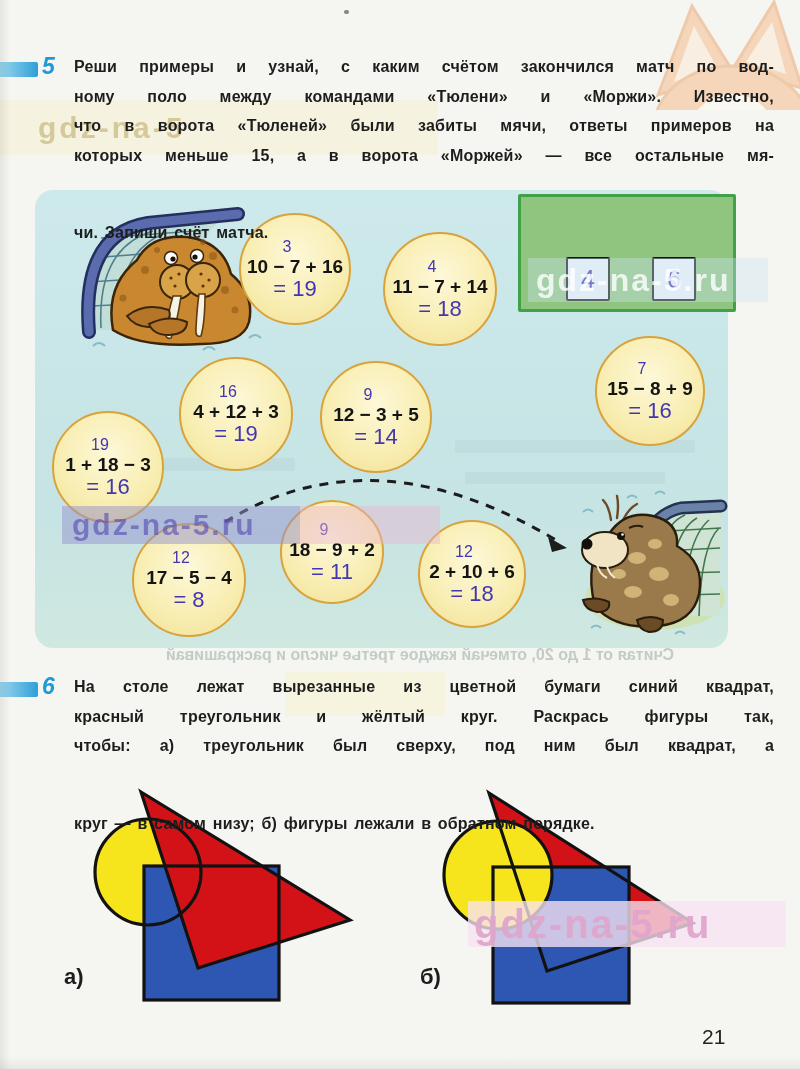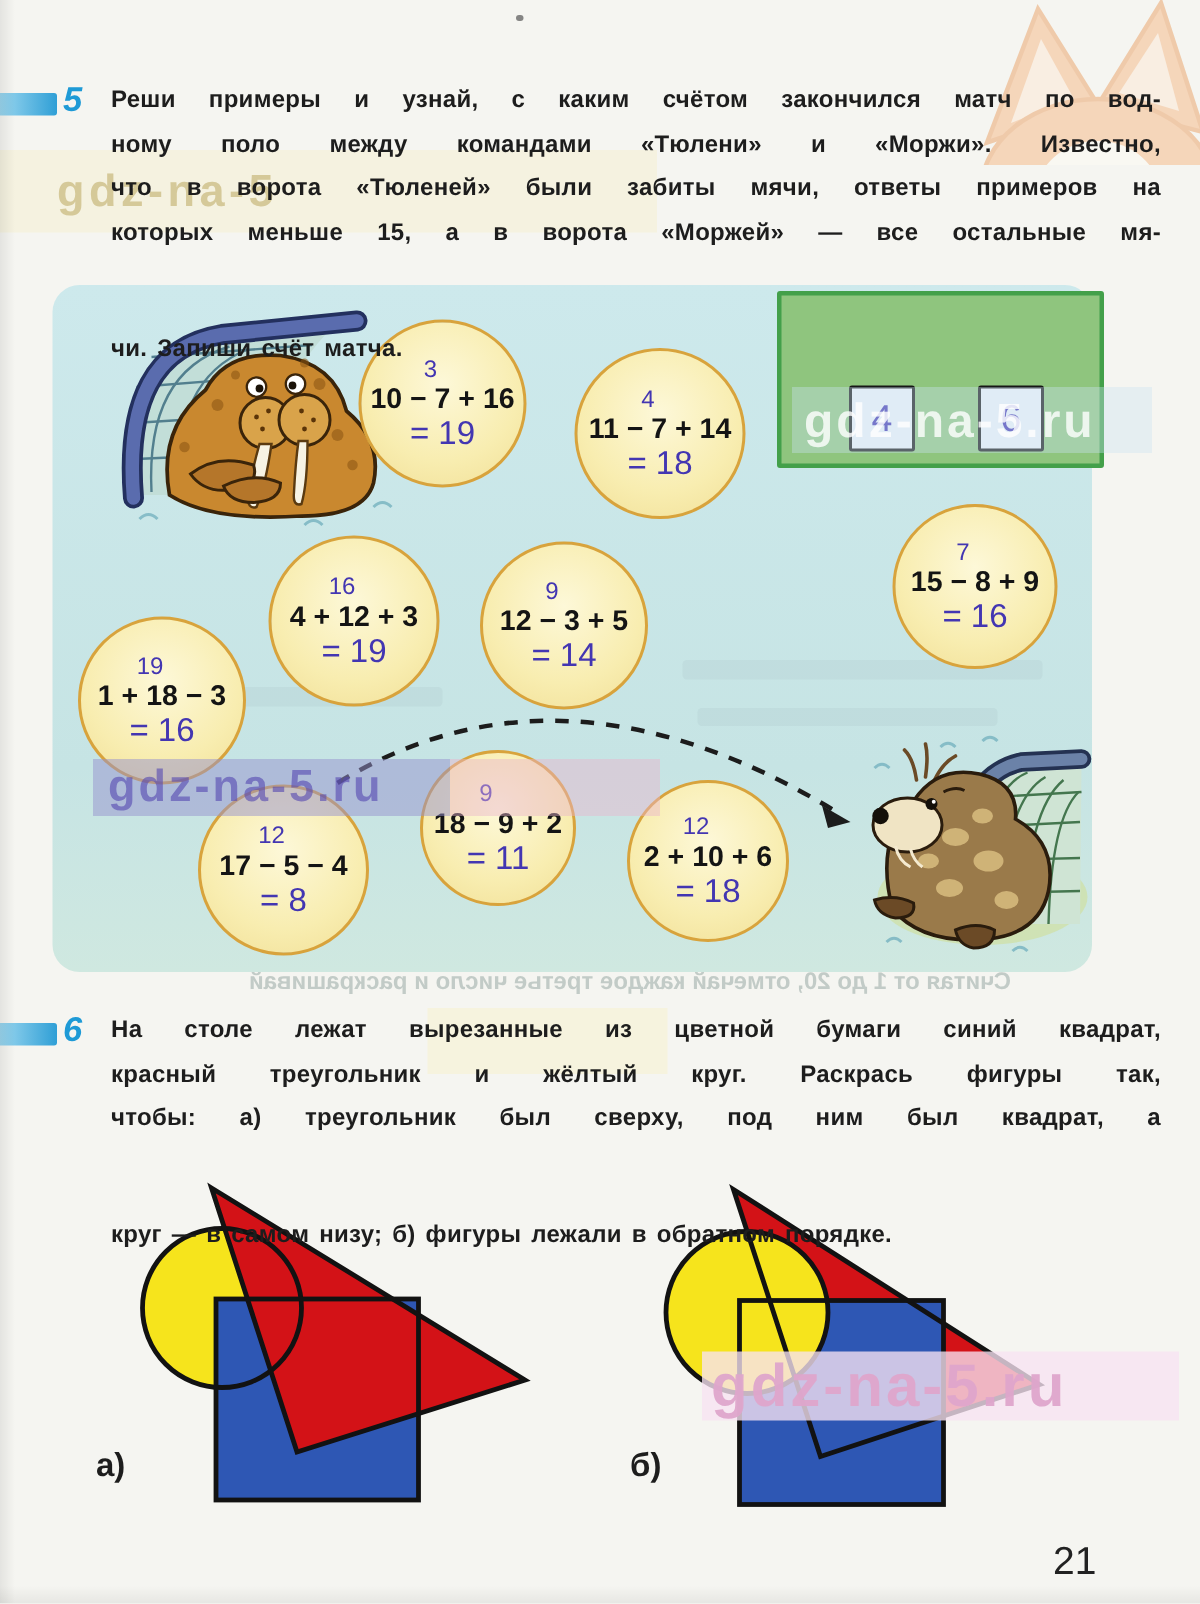--- a/index.html
+++ b/index.html
@@ -54,21 +54,21 @@
   .scorebox .title{position:absolute;left:13px;top:11px;width:184px;height:36px;background:#faf7ee;
     display:flex;align-items:center;justify-content:center;gap:14px;
     font-size:21px;font-weight:bold;color:#151515;letter-spacing:.3px;}
   .scorebox .cell{position:absolute;top:60px;width:40px;height:40px;background:#edf3f9;
     border:2.5px solid #161616;border-radius:2px;display:flex;align-items:center;justify-content:center;
     font-size:25px;color:#4336b2;}
   .cell.left{left:45px;} .cell.right{left:131px;}
 
   
   .fig-label{position:absolute;font-size:22px;font-weight:bold;color:#1d1d1d;z-index:4;}
-  .page-num{position:absolute;left:702px;top:1025px;font-size:26px;color:#222;z-index:4;}
+  .page-num{position:absolute;left:702px;top:1025px;font-size:21px;color:#222;z-index:4;}
 
   
   .wm{position:absolute;overflow:hidden;white-space:nowrap;font-weight:bold;pointer-events:none;}
   .wm-cream{left:0;top:100px;width:400px;height:55px;background:rgba(244,238,210,.55);z-index:1;
     color:rgba(205,190,135,.8);font-size:30px;line-height:55px;padding-left:38px;letter-spacing:3px;}
   .wm-green{left:528px;top:258px;width:232px;height:44px;background:rgba(203,226,242,.38);z-index:5;
     color:rgba(255,255,255,.8);font-size:32px;line-height:44px;padding-left:8px;letter-spacing:2px;}
   .wm-mid{left:62px;top:506px;width:378px;height:38px;z-index:5;font-size:30px;line-height:38px;
     color:rgba(84,70,176,.6);letter-spacing:2px;padding-left:10px;}
   .wm-mid::before{content:"";position:absolute;left:0;top:0;width:238px;height:38px;background:rgba(150,145,205,.5);z-index:-1;}

